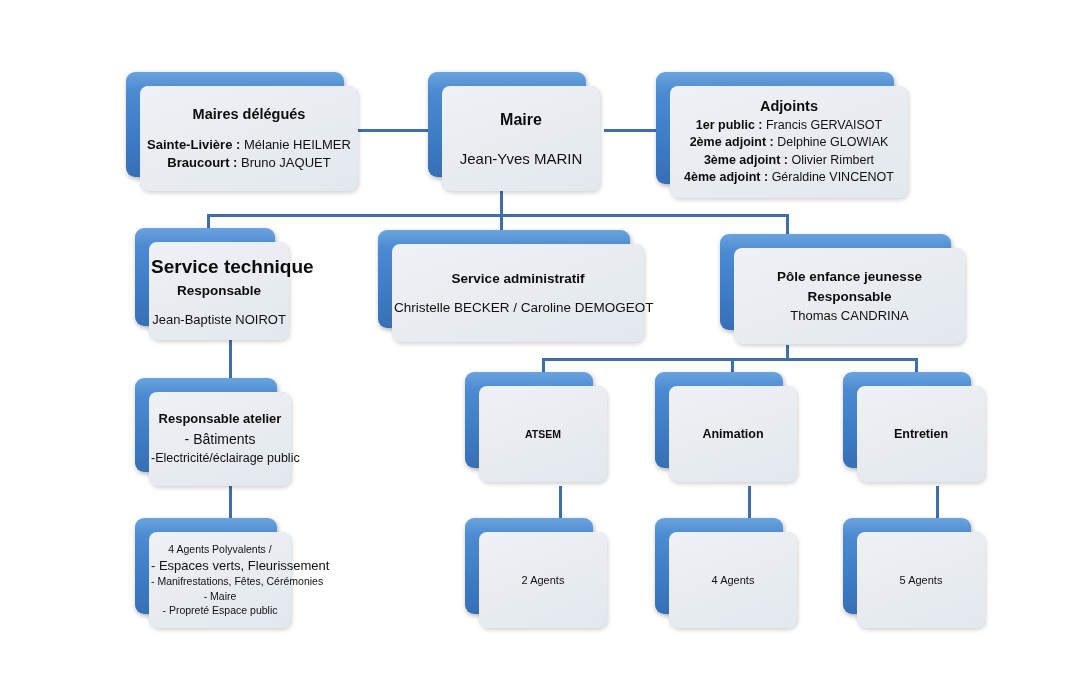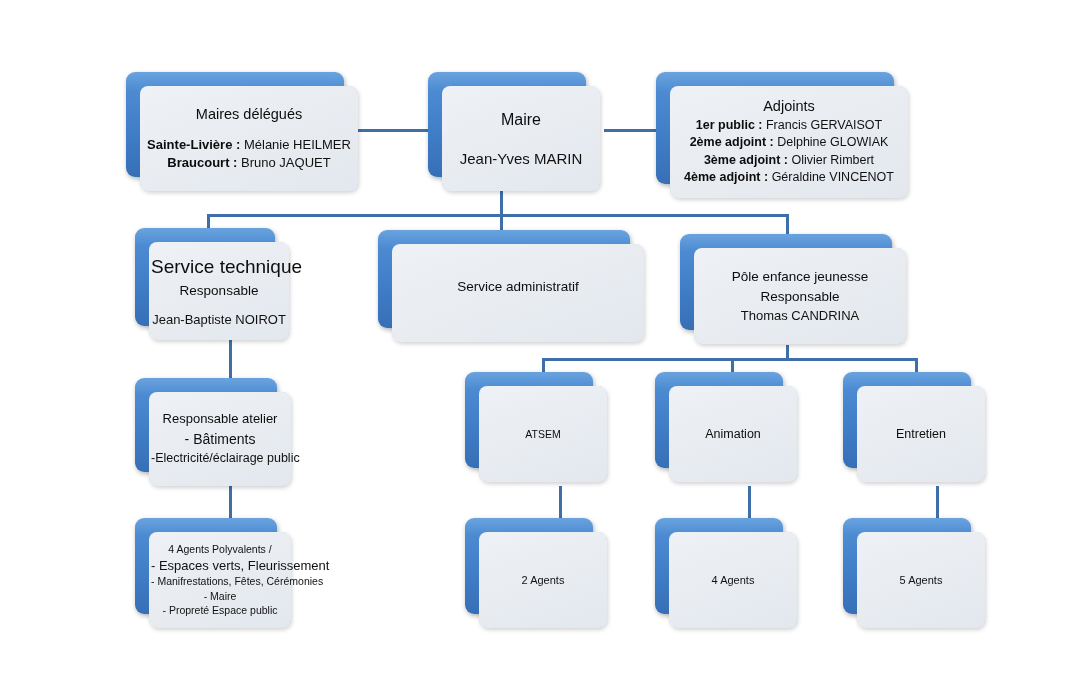--- a/index.html
+++ b/index.html
@@ -55,21 +55,21 @@
     justify-content:center;
     overflow:visible;
   }
   .node .facecard .inner{
     width:100%;
     text-align:center;
     padding:0 2px;
     box-sizing:border-box;
     white-space:nowrap;
   }
-  .ttl{font-weight:normal;color:#0d0d0d;}
+  .ttl{font-weight:bold;color:#0d0d0d;}
   .ln1{color:#111;}
   .lblbold{font-weight:bold;color:#0d0d0d;}
   .sp{display:block;height:7px;}
   .rowline{line-height:1.38;}
 </style>
 </head>
 <body>
 
 <div id="chart">
 
@@ -174,25 +174,26 @@
   </div>
 
   <div class="node" style="left:378px;top:230px;width:252px;height:98px;">
     <div class="shadowcard"></div>
     <div class="bluecard"></div>
     <div class="facecard">
       <div class="inner">
         <div class="ttl" style="font-size:13.5px;">Service administratif</div>
         <span class="sp"></span>
         <span class="sp"></span>
-      </div>
-    </div>
-  </div>
-
-  <div class="node" style="left:680px;top:234px;width:212px;height:96px;">
+        <div class="ln1" style="font-size:13.5px;">Christelle BECKER / Caroline DEMOGEOT</div>
+      </div>
+    </div>
+  </div>
+
+  <div class="node" style="left:720px;top:234px;width:212px;height:96px;padding-left:19px;">
     <div class="shadowcard"></div>
     <div class="bluecard"></div>
     <div class="facecard">
       <div class="inner">
         <div class="ttl" style="font-size:13.5px;">Pôle enfance jeunesse</div>
         <div class="ttl" style="font-size:13.5px;margin-top:5px;">Responsable</div>
         <div class="ln1" style="font-size:13px;margin-top:4px;">Thomas CANDRINA</div>
       </div>
     </div>
   </div>

